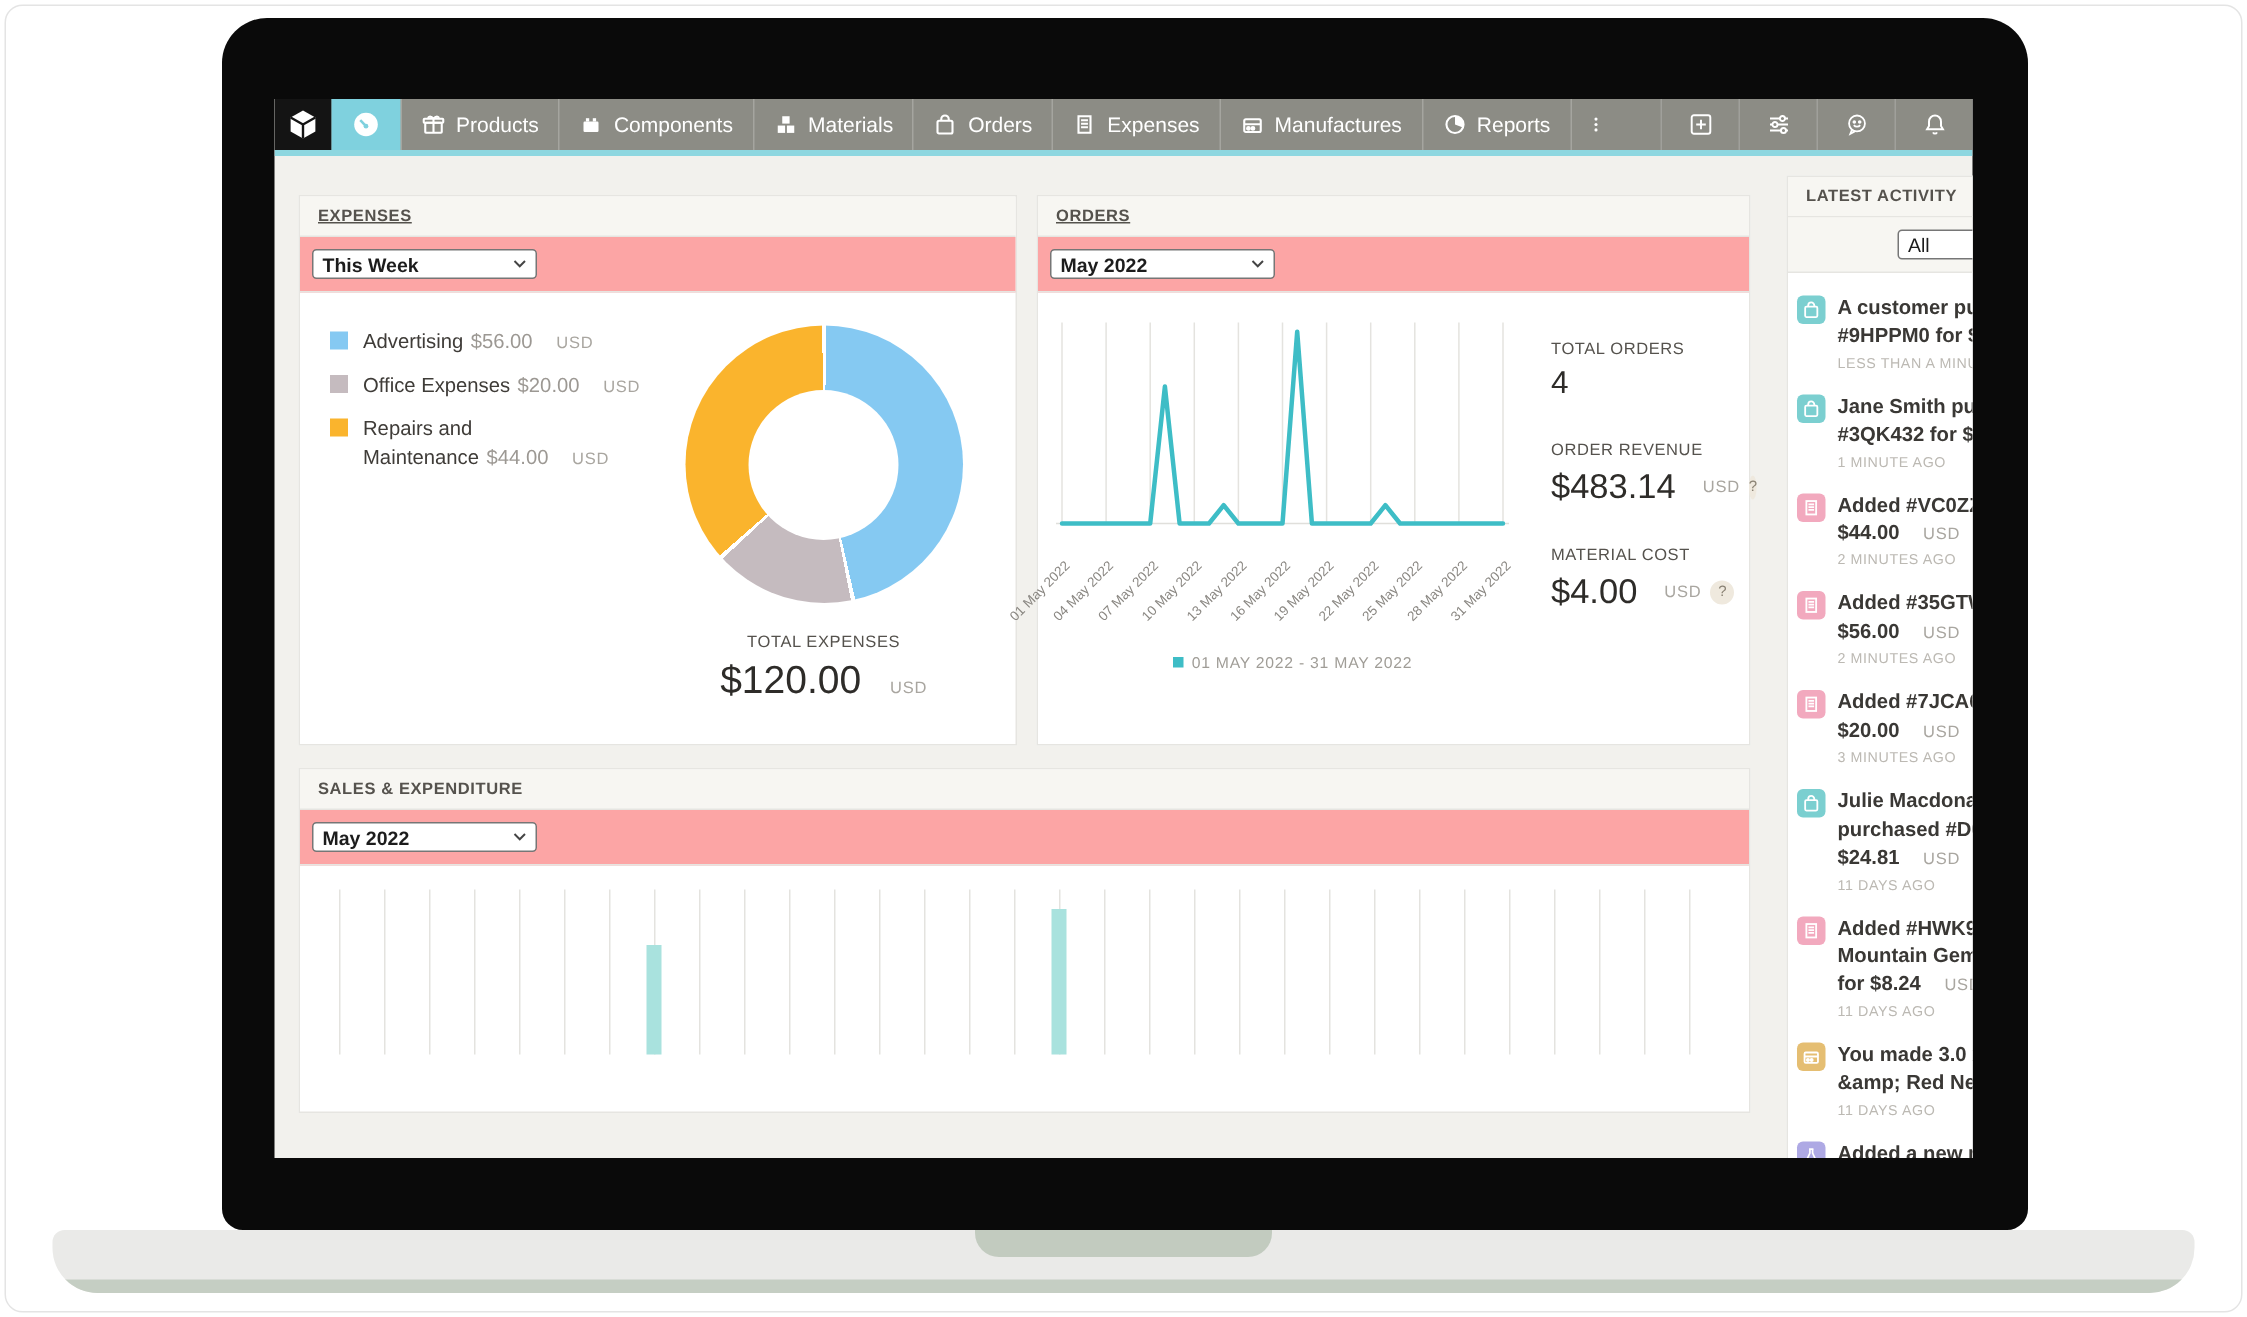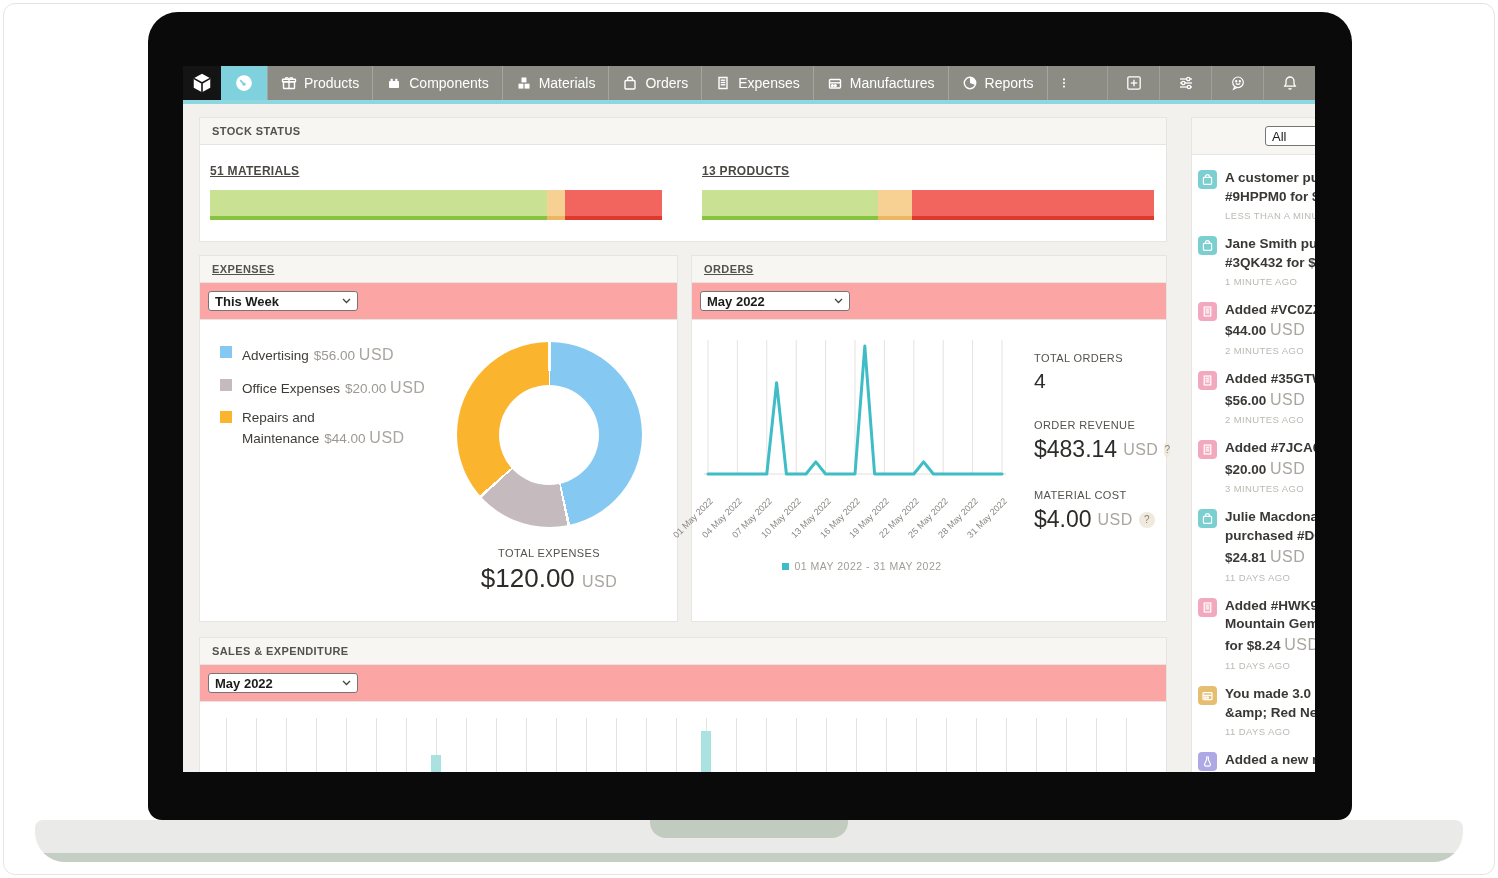--- a/index.html
+++ b/index.html
@@ -65,21 +65,21 @@
   .swatch{width:12px;height:12px;flex:0 0 12px;margin:2px 10px 0 0;}
   .leg-label{color:#3F3C38;margin-right:5px;}
   .leg-val{color:#9C9893;}
   .donut-wrap{width:212px;margin:22px 26px 0 6px;text-align:center;}
   .donut{width:185px;height:185px;border-radius:50%;margin:0 auto;position:relative;}
   .donut::after{content:"";position:absolute;left:50%;top:50%;width:100px;height:100px;margin:-50px 0 0 -50px;
                 background:#fff;border-radius:50%;}
   .total-block{margin-top:20px;}
   .stat-label{font-size:11px;font-weight:normal;color:#55524D;letter-spacing:.4px;}
   .big-amount{font-size:26px;color:#2E2C29;margin-top:4px;}
-  .usd{color:#A9A6A0;font-size:16px;font-weight:normal;letter-spacing:.5px;}
+  .usd{color:#A9A6A0;font-size:11px;font-weight:normal;letter-spacing:.5px;margin-left:12px;}
 
   
   .orders-body{display:flex;padding:14px 0 0 12px;}
   .orders-chart-col{width:316px;}
   .xlabels{position:relative;height:64px;margin-top:2px;}
   .xlabel{position:absolute;width:62px;text-align:right;font-size:9px;color:#8A8782;
           transform:rotate(-45deg);transform-origin:100% 0;white-space:nowrap;}
   .orders-legend{text-align:center;font-size:10.5px;color:#A09D97;letter-spacing:.5px;margin-top:8px;}
   .orders-legend .sq{display:inline-block;width:7px;height:7px;background:#3EBDC6;margin-right:5px;}
   .stats-col{margin-left:14px;width:132px;padding-top:18px;}
@@ -242,41 +242,20 @@
           <path d="M8 2a4 4 0 0 1 4 4v3l1.3 2.2H2.7L4 9V6a4 4 0 0 1 4-4z"></path>
           <path d="M6.7 13.2a1.4 1.4 0 0 0 2.6 0"></path>
         </svg>
       </div>
     </nav>
     <div class="teal-strip"></div>
 
     <div class="content">
       <div class="main-col">
 
-        <section class="panel stock-panel">
-          <div class="panel-title">STOCK STATUS</div>
-          <div class="stock-body">
-            <div class="stock-group">
-              <span class="stock-label">51 MATERIALS</span>
-              <div class="stock-bar">
-                  <div class="seg" style="width: 74.5%; background: rgb(201, 225, 147); border-bottom-color: rgb(133, 195, 65);"></div>
-                  <div class="seg" style="width: 4%; background: rgb(246, 209, 147); border-bottom-color: rgb(235, 183, 99);"></div>
-                  <div class="seg" style="width: 21.5%; background: rgb(242, 101, 94); border-bottom-color: rgb(223, 57, 46);"></div>
-                </div>
-            </div>
-            <div class="stock-group">
-              <span class="stock-label">13 PRODUCTS</span>
-              <div class="stock-bar">
-                  <div class="seg" style="width: 39%; background: rgb(201, 225, 147); border-bottom-color: rgb(133, 195, 65);"></div>
-                  <div class="seg" style="width: 7.5%; background: rgb(246, 209, 147); border-bottom-color: rgb(235, 183, 99);"></div>
-                  <div class="seg" style="width: 53.5%; background: rgb(242, 101, 94); border-bottom-color: rgb(223, 57, 46);"></div>
-                </div>
-            </div>
-          </div>
-        </section>
 
         <div class="charts-row">
 
           <section class="panel chart-panel">
             <div class="panel-title"><span class="link">EXPENSES</span></div>
             <div class="toolbar">
               <div class="select">
                 <span>This Week</span>
                 <svg class="chev" viewBox="0 0 9 6">
                     <polyline points="1,1 4.5,4.5 8,1" fill="none" stroke="#444" stroke-width="1.3"></polyline>
@@ -418,20 +397,21 @@
               <div class="vline" style="left: 840px;"></div>
               <div class="vline" style="left: 870px;"></div>
               <div class="vline" style="left: 900px;"></div>
               <div class="sbar" style="left: 205px; width: 10px; height: 73.3333px; background: rgb(169, 226, 222);"></div>
               <div class="sbar" style="left: 475px; width: 10px; height: 97.1667px; background: rgb(169, 226, 222);"></div>
             </div>
         </section>
       </div>
 
       <aside class="aside panel">
+        <div class="panel-title">LATEST ACTIVITY</div>
         <div class="act-toolbar">
           <div class="select act-select">
             <span>All</span>
 
           </div>
         </div>
         <div class="act-list">
 
           <div class="act-item">
             <span class="act-icon icon-teal">

